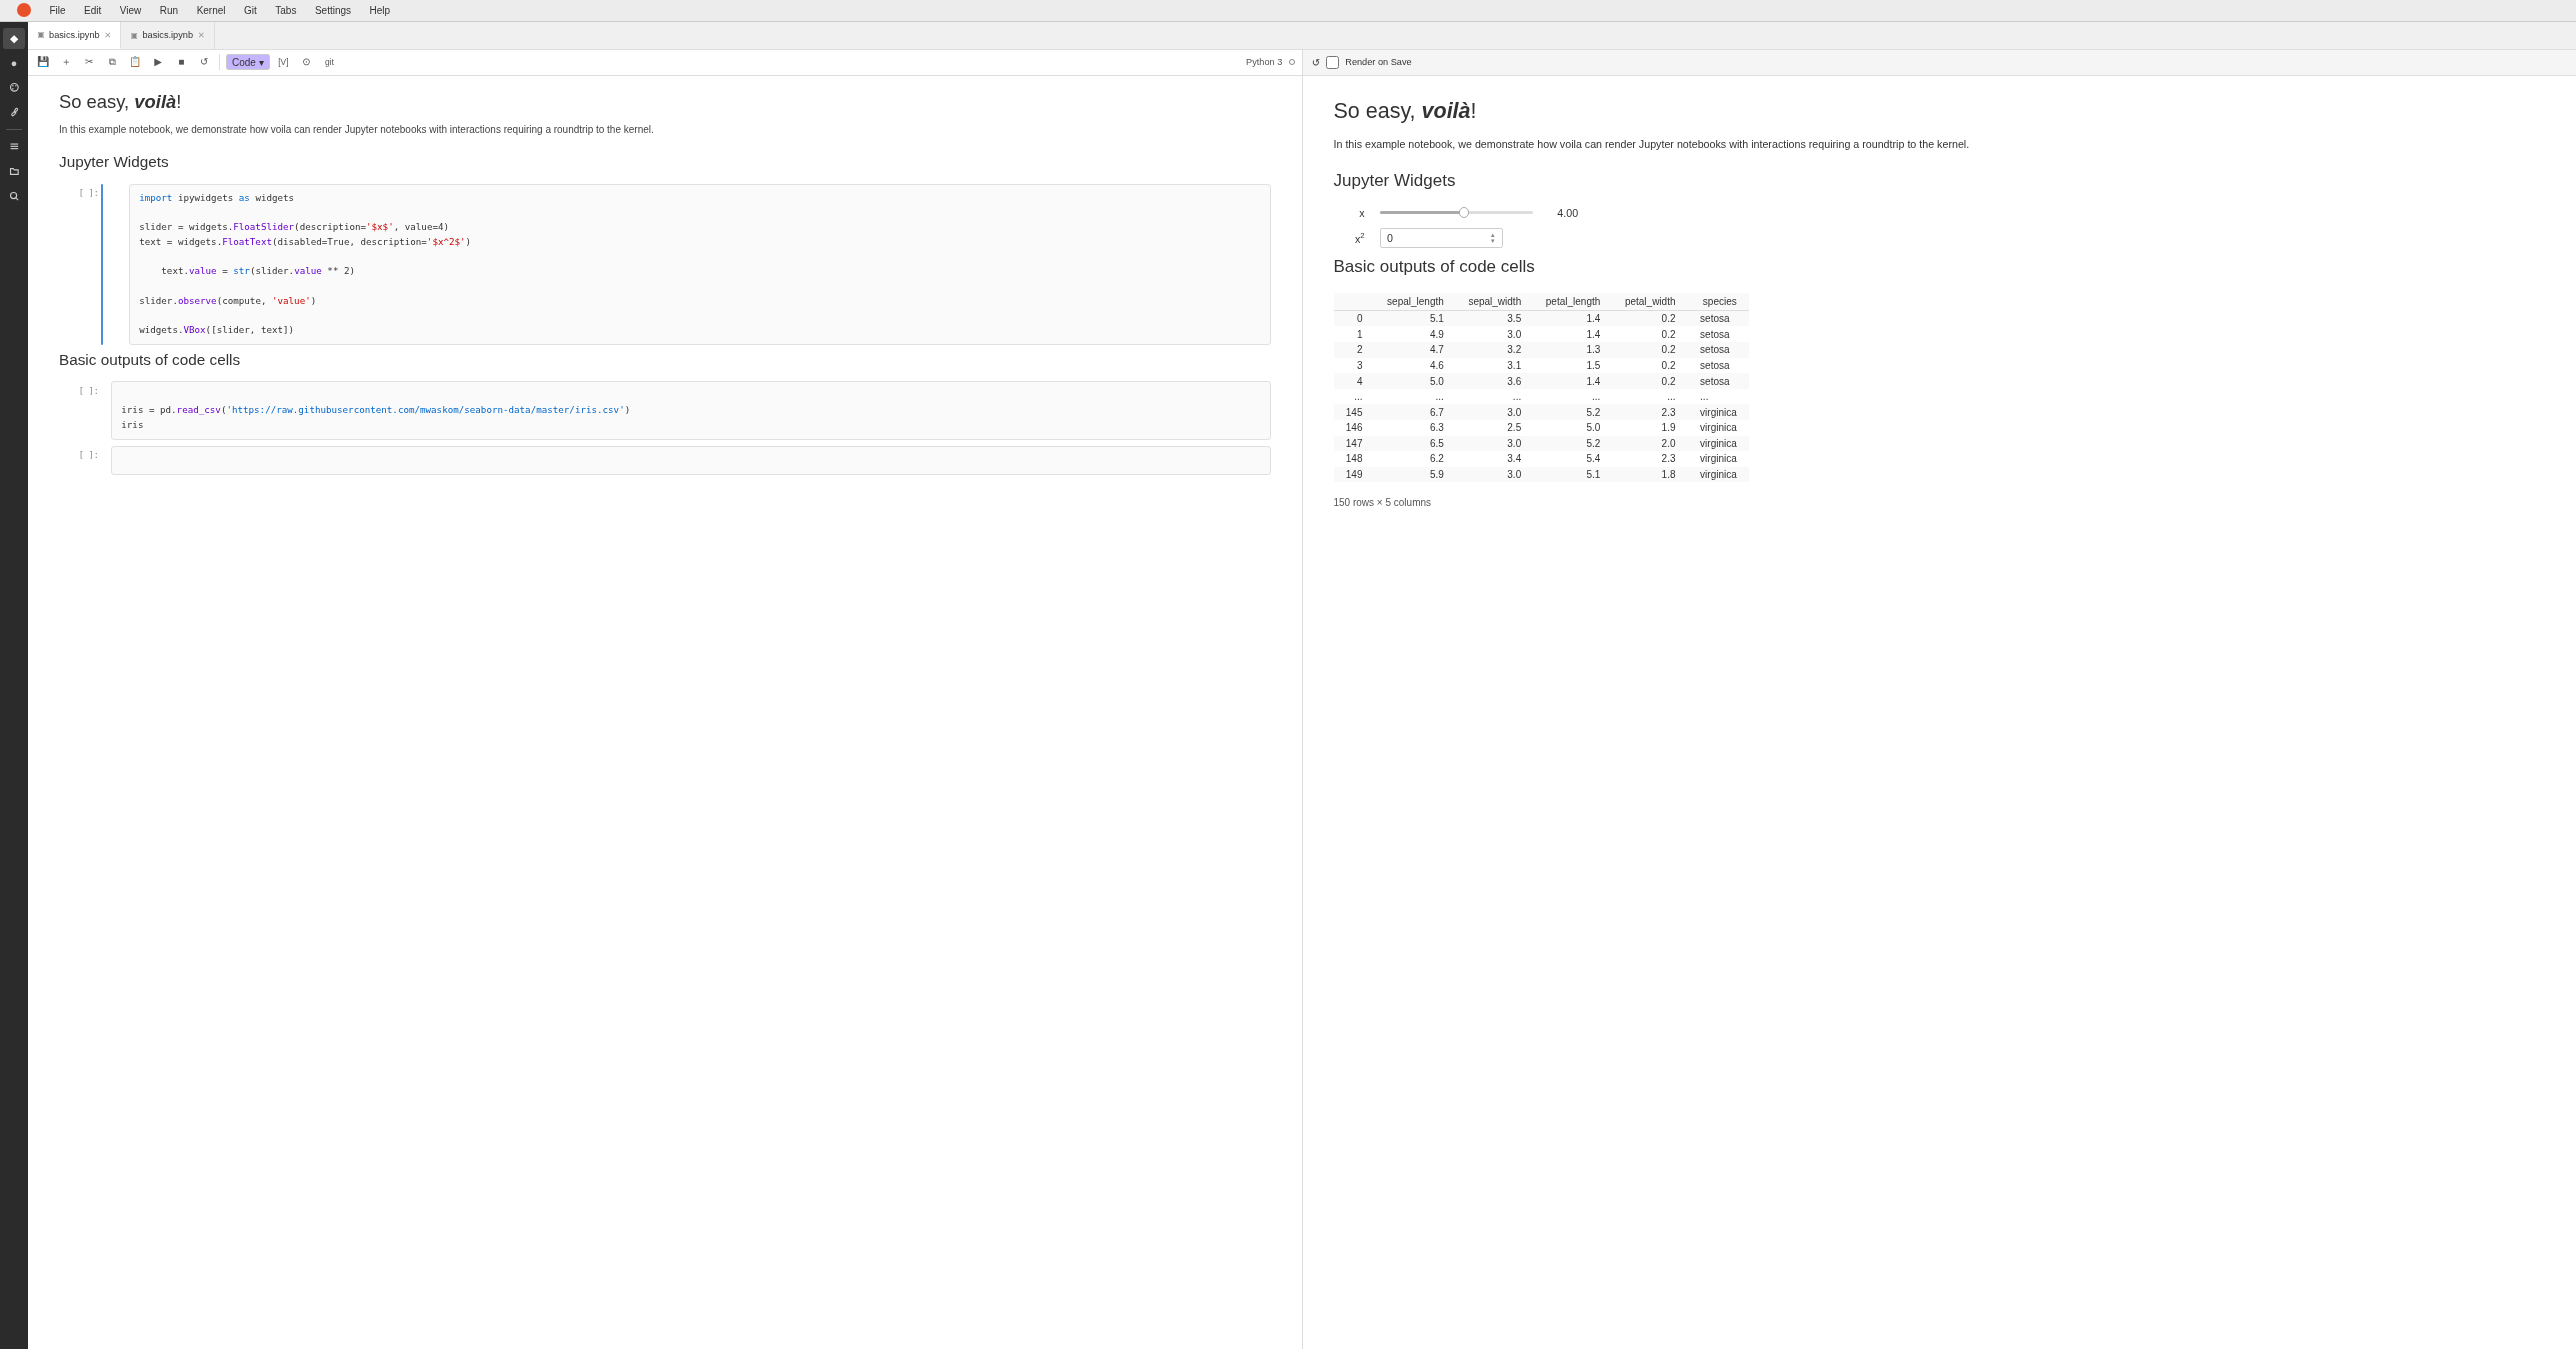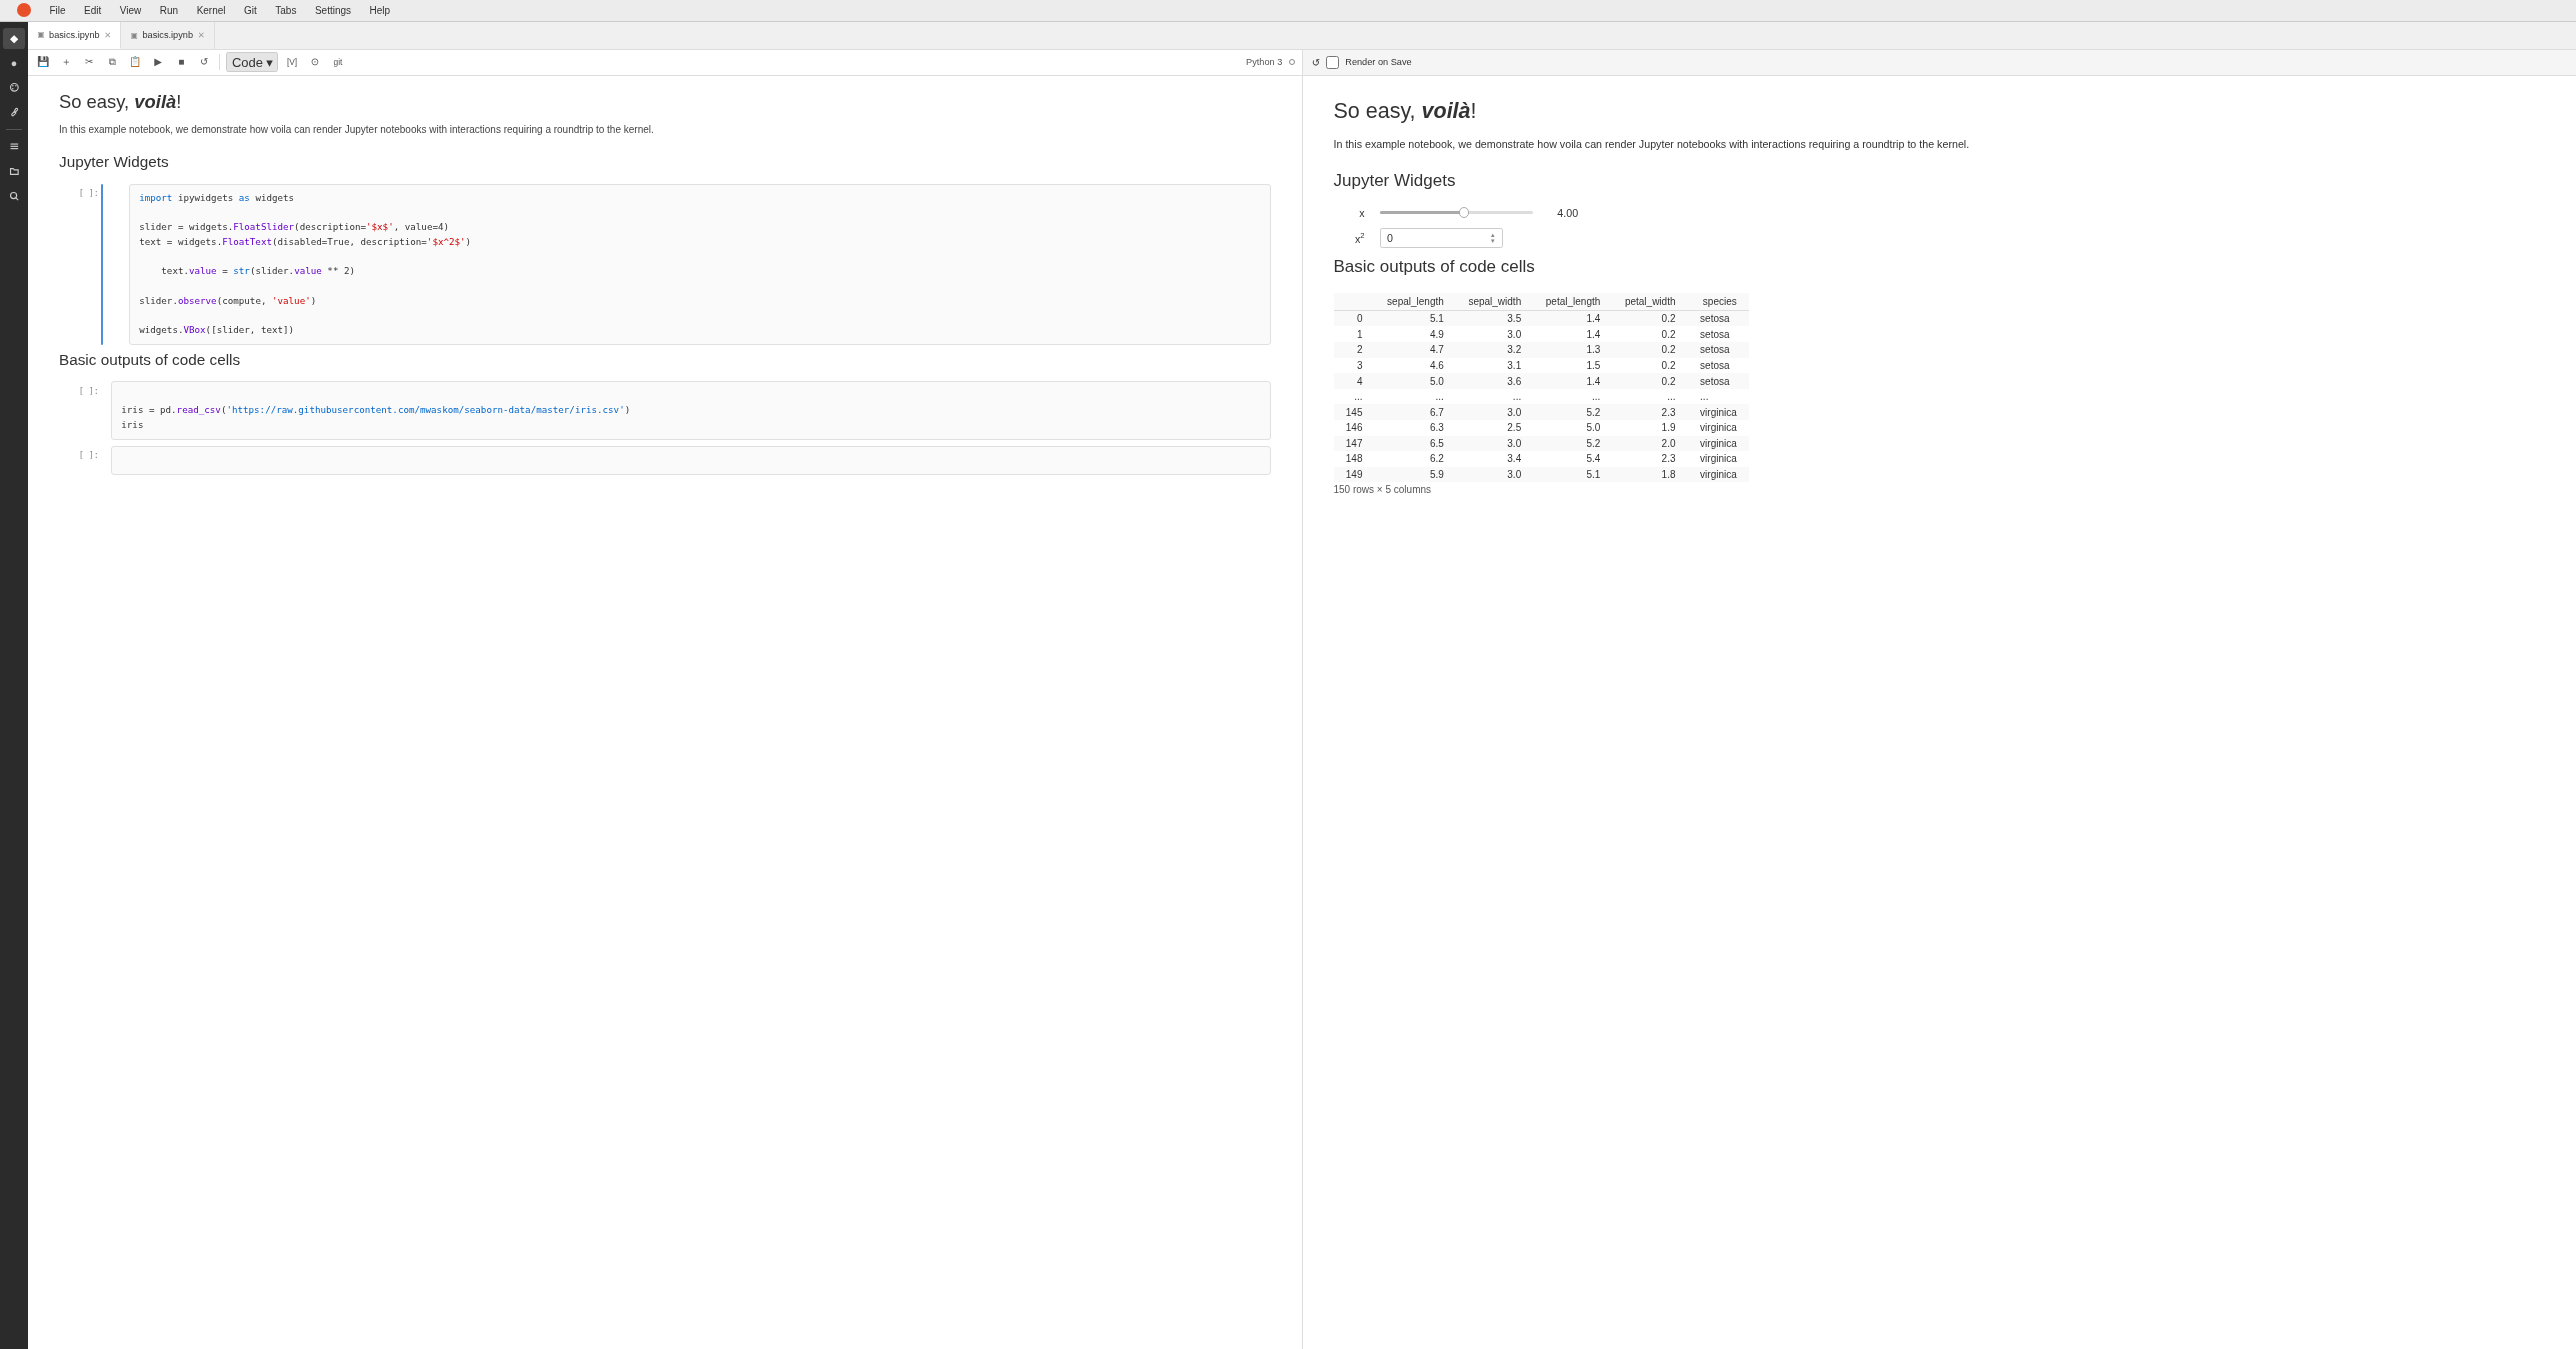--- a/index.html
+++ b/index.html
@@ -29,21 +29,21 @@
     .tabs-bar { display: flex; align-items: center; height: 28px; background: #f0f0f0; border-bottom: 0.8px solid #ddd; }
     .tab { display: flex; align-items: center; height: 28px; padding: 0 9.2px; background: white; border-right: 0.8px solid #ddd; font-size: 9.2px; cursor: pointer; gap: 4.6px; min-width: 92px; }
     .tab .tab-icon { font-size: 7.7px; color: #888; }
     .tab .close-btn { margin-left: auto; font-size: 8.4px; color: #999; cursor: pointer; }
     .tab.active { background: white; border-bottom: 1.5px solid transparent; }
 
     
     .toolbar { display: flex; align-items: center; height: 26px; background: white; border-bottom: 0.8px solid #ddd; padding: 0 6.1px; gap: 4.6px; }
     .toolbar-btn { width: 18.4px; height: 18.4px; display: flex; align-items: center; justify-content: center; cursor: pointer; border-radius: 2.3px; font-size: 10px; color: #555; }
     .toolbar-sep { width: 0.8px; height: 15.3px; background: #ddd; margin: 0 1.5px; }
-    .toolbar-select { display: flex; align-items: center; border: 0.8px solid #ccc; border-radius: 2.3px; padding: 1.5px 4.6px; font-size: 13px; background: #e5e5e5; cursor: pointer; gap: 3.1px; }
+    .toolbar-select { display: flex; align-items: center; border: 0.8px solid #ccc; border-radius: 2.3px; padding: 1.5px 4.6px; font-size: 10px; background: #c4b5fd; cursor: pointer; gap: 3.1px; }
     .toolbar-right { margin-left: auto; display: flex; align-items: center; gap: 4.6px; font-size: 9.2px; color: #555; }
     .kernel-indicator { display: flex; align-items: center; gap: 7px; }
     .kernel-circle { width: 6.1px; height: 6.1px; border: 1.2px solid #888; border-radius: 50%; }
 
     
     .split-container { display: flex; flex: 1; overflow: hidden; }
     .pane { flex: 1; background: white; overflow-y: auto; border-right: 0.8px solid #ddd; }
     .pane:last-child { border-right: none; }
 
     
@@ -87,21 +87,21 @@
     .slider-value { font-size: 10.7px; margin-left: 9.2px; }
     .number-input { border: 0.8px solid #ccc; border-radius: 2.3px; padding: 3.1px 6.1px; font-size: 10.7px; width: 123px; display: flex; align-items: center; justify-content: space-between; background: white; }
     .number-input-arrows { display: flex; flex-direction: column; cursor: pointer; }
     .number-arrow { font-size: 6.1px; line-height: 1; color: #888; }
 
     
     .data-table { border-collapse: collapse; font-size: 10px; margin-top: 6.1px; }
     .data-table th { text-align: right; padding: 3.1px 12.3px; font-weight: 500; color: #333; border-bottom: 0.8px solid #ddd; }
     .data-table td { text-align: right; padding: 2.3px 12.3px; color: #333; }
     .data-table tr:nth-child(odd) { background: #f9f9f9; }
-    .table-summary { font-size: 10px; color: #555; margin-top: 2px; }
+    .table-summary { font-size: 10px; color: #555; margin-top: 15px; }
   </style>
 </head>
 <body>
 
 <div class="app-frame">
 
   <div class="menubar">
     <div class="menubar-logo"></div>
     <span class="menubar-item">File</span>
     <span class="menubar-item">Edit</span>

